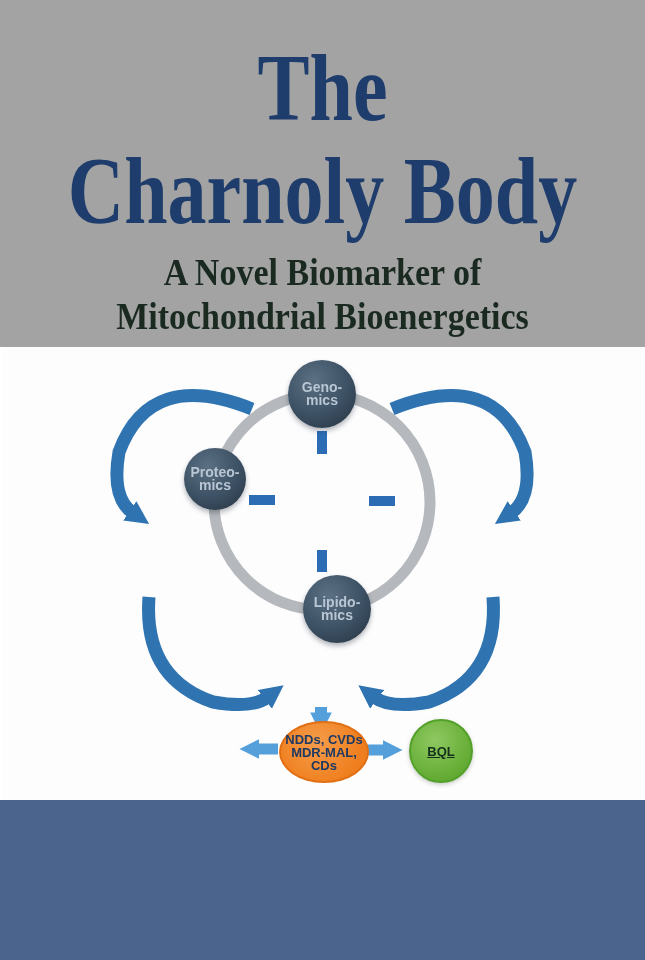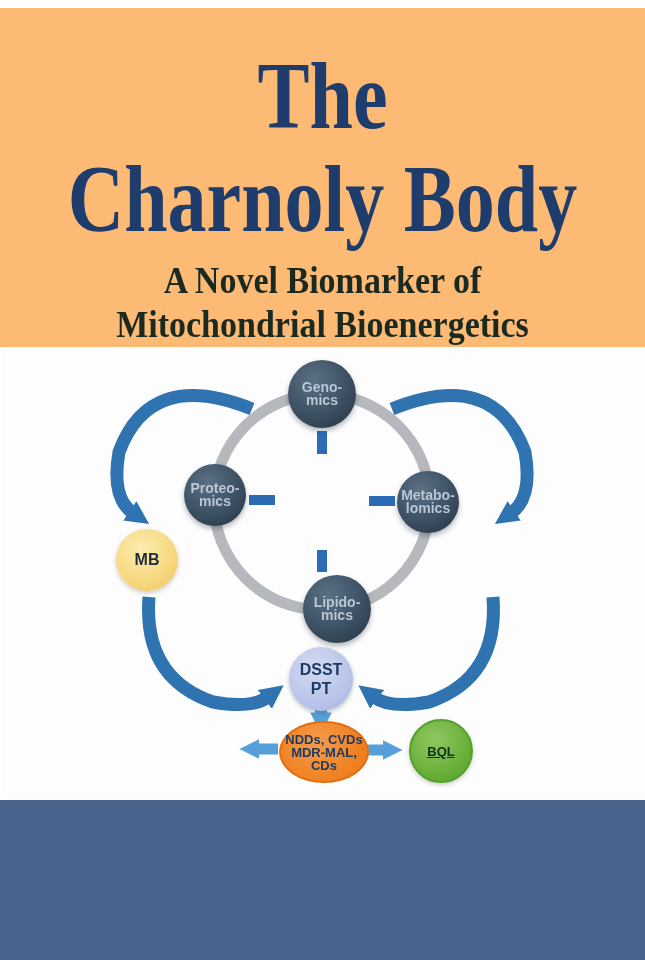--- a/index.html
+++ b/index.html
@@ -1,21 +1,21 @@
 <!DOCTYPE html>
 <html><head>
 <meta charset="utf-8">
 <style>
   html,body{margin:0;padding:0;background:#e8e8e8;}
   .cover{
     position:relative;width:645px;height:960px;overflow:hidden;
     background:#ffffff;font-family:"Liberation Serif",serif;
   }
   
-  .top-band{position:absolute;left:0;top:8px;width:645px;height:406px;background:#fdba74;}
+  .top-band{position:absolute;left:0;top:0;width:645px;height:406px;background:#a3a3a3;}
   .title-line{position:absolute;left:0;width:645px;text-align:center;
     color:#1e3d6c;font-weight:bold;font-size:78px;line-height:100px;
     transform:scaleY(1.22);}
   .title-line.l1{top:38px;height:100px;}
   .title-line.l2{top:141px;height:100px;}
   .subtitle-line{position:absolute;left:0;width:645px;text-align:center;
     color:#1b2a21;font-weight:bold;font-size:34px;line-height:42px;
     transform:scaleY(1.1);}
   .subtitle-line.s1{top:252px;}
   .subtitle-line.s2{top:296px;}
@@ -27,21 +27,21 @@
   .node{position:absolute;display:flex;flex-direction:column;align-items:center;
     justify-content:center;border-radius:50%;text-align:center;
     font-family:"Liberation Sans",sans-serif;font-weight:bold;}
   .omics{
     background:radial-gradient(circle at 38% 30%, #5c7084 0%, #3c5063 55%, #24303c 100%);
     color:#b9c6d4;font-size:14px;line-height:13px;
     box-shadow:0 3px 5px rgba(40,50,60,.35);
   }
   .omics.center-node{font-size:13px;line-height:16px;color:#c4cfdc;}
   .node-genomics{left:288px;top:360px;width:68px;height:68px;}
-  .node-proteomics{left:184px;top:464px;width:62px;height:62px;}
+  .node-proteomics{left:184px;top:448px;width:62px;height:62px;}
   .node-metabolomics{left:397px;top:471px;width:62px;height:62px;}
   .node-lipidomics{left:303px;top:575px;width:68px;height:68px;}
   .node-center{left:277px;top:457px;width:90px;height:90px;}
 
   .node-mb{left:116px;top:529px;width:62px;height:62px;
     background:radial-gradient(circle at 40% 32%, #fcecae 0%, #f7d77e 60%, #eec35e 100%);
     color:#1f2d3a;font-size:16px;box-shadow:0 2px 4px rgba(60,60,60,.25);}
   .node-icd{left:462px;top:530px;width:62px;height:62px;
     background:radial-gradient(circle at 40% 32%, #f9ccb0 0%, #f3b18d 60%, #eda077 100%);
     color:#25313d;font-size:15px;box-shadow:0 2px 4px rgba(60,60,60,.25);}
@@ -108,36 +108,25 @@
   </svg>
 
   <div class="node omics node-genomics">
     <span>Geno-</span>
     <span>mics</span>
   </div>
   <div class="node omics node-proteomics">
     <span>Proteo-</span>
     <span>mics</span>
   </div>
-  <div class="node omics node-metabolomics">
-    <span>Metabo-</span>
-    <span>lomics</span>
-  </div>
   <div class="node omics node-lipidomics">
     <span>Lipido-</span>
     <span>mics</span>
   </div>
 
-  <div class="node node-mb">
-    <span>MB</span>
-  </div>
-  <div class="node node-dsst">
-    <span>DSST</span>
-    <span>PT</span>
-  </div>
   <div class="node node-ndds">
     <span>NDDs, CVDs</span>
     <span>MDR-MAL,</span>
     <span>CDs</span>
   </div>
   <div class="node node-bql">
     <span>BQL</span>
   </div>
 
   <div class="left-edge"></div>

